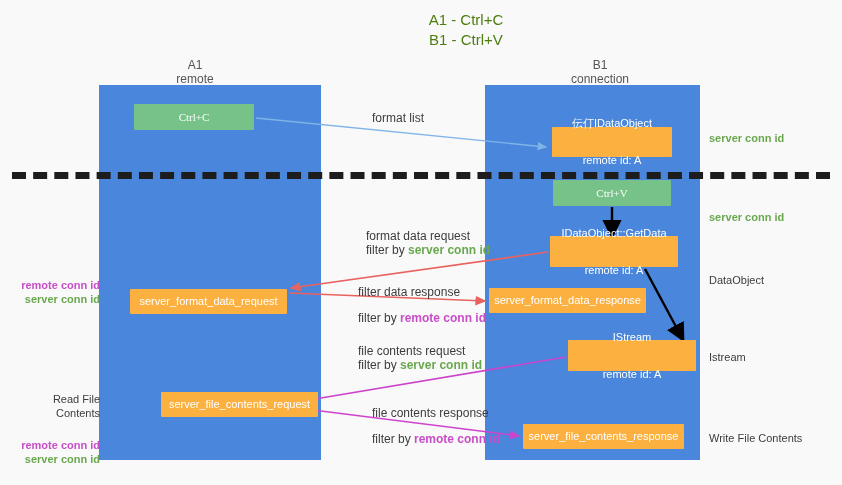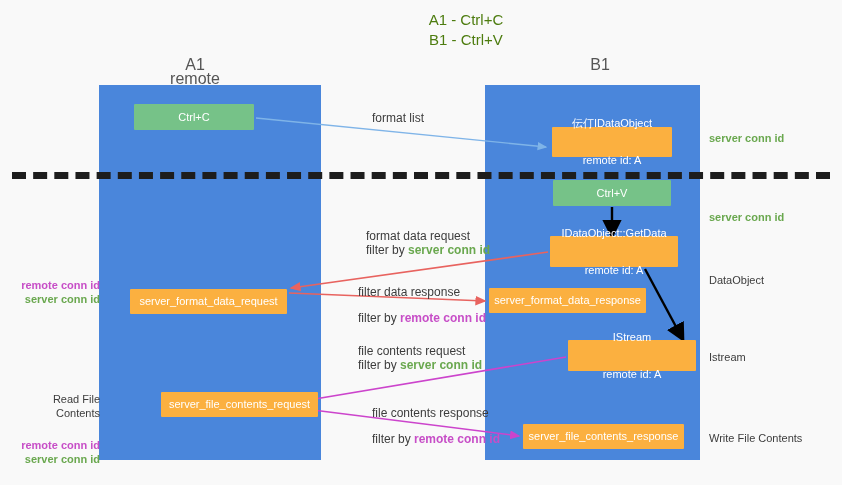--- a/index.html
+++ b/index.html
@@ -17,21 +17,21 @@
   #title{
     left:0;top:10px;width:842px;
     text-align:center;
     font-size:15px;line-height:20px;
     color:#4d7c0f;
     padding-left:45px;
   }
 
   
   .col-head{
-    text-align:center;font-size:16px;line-height:14px;color:#555;
+    text-align:center;font-size:12px;line-height:14px;color:#555;
   }
   #head-a1{left:120px;top:58px;width:150px;}
   #head-b1{left:520px;top:58px;width:160px;}
 
   
   .panel{background:#4a86db;}
   #panel-a1{left:99px;top:85px;width:222px;height:375px;}
   #panel-b1{left:485px;top:85px;width:215px;height:375px;}
 
   
@@ -42,21 +42,21 @@
 
   
   .node{
     box-sizing:border-box;
     display:flex;flex-direction:column;
     align-items:center;justify-content:center;
     color:#ffffff;font-size:11px;line-height:13px;
     text-align:center;
     border-radius:1px;
   }
-  .node.green{background:#76c288;}
+  .node.green{background:#76c288;font-family:Liberation Serif, serif;}
   .node.orange{background:#fbb040;}
   .node .l2{font-size:11px;margin-top:24px;}
 
   #n-ctrlc{left:134px;top:104px;width:120px;height:26px;}
   #n-idataobject{left:552px;top:127px;width:120px;height:30px;}
   #n-ctrlv{left:553px;top:180px;width:118px;height:26px;}
   #n-getdata{left:550px;top:236px;width:128px;height:31px;}
   #n-fmt-req{left:130px;top:277px;width:157px;height:25px;margin-top:12px;}
   #n-fmt-resp{left:489px;top:288px;width:157px;height:25px;}
   #n-istream{left:568px;top:340px;width:128px;height:31px;}
@@ -99,20 +99,21 @@
     <div>A1 - Ctrl+C</div>
     <div>B1 - Ctrl+V</div>
   </div>
 
   <div class="abs col-head" id="head-a1">
     <div>A1</div>
     <div>remote</div>
   </div>
   <div class="abs col-head" id="head-b1">
     <div>B1</div>
+    <div>connection</div>
   </div>
 
   <div class="abs panel" id="panel-a1"></div>
   <div class="abs panel" id="panel-b1"></div>
 
   <svg class="abs" id="svg-edges" viewBox="0 0 842 485">
     <defs>
       <marker id="ah-blue" markerWidth="7" markerHeight="7" refX="6" refY="3" orient="auto">
         <path d="M0,0 L7,3 L0,6 z" fill="#7fb4e8"></path>
       </marker>

